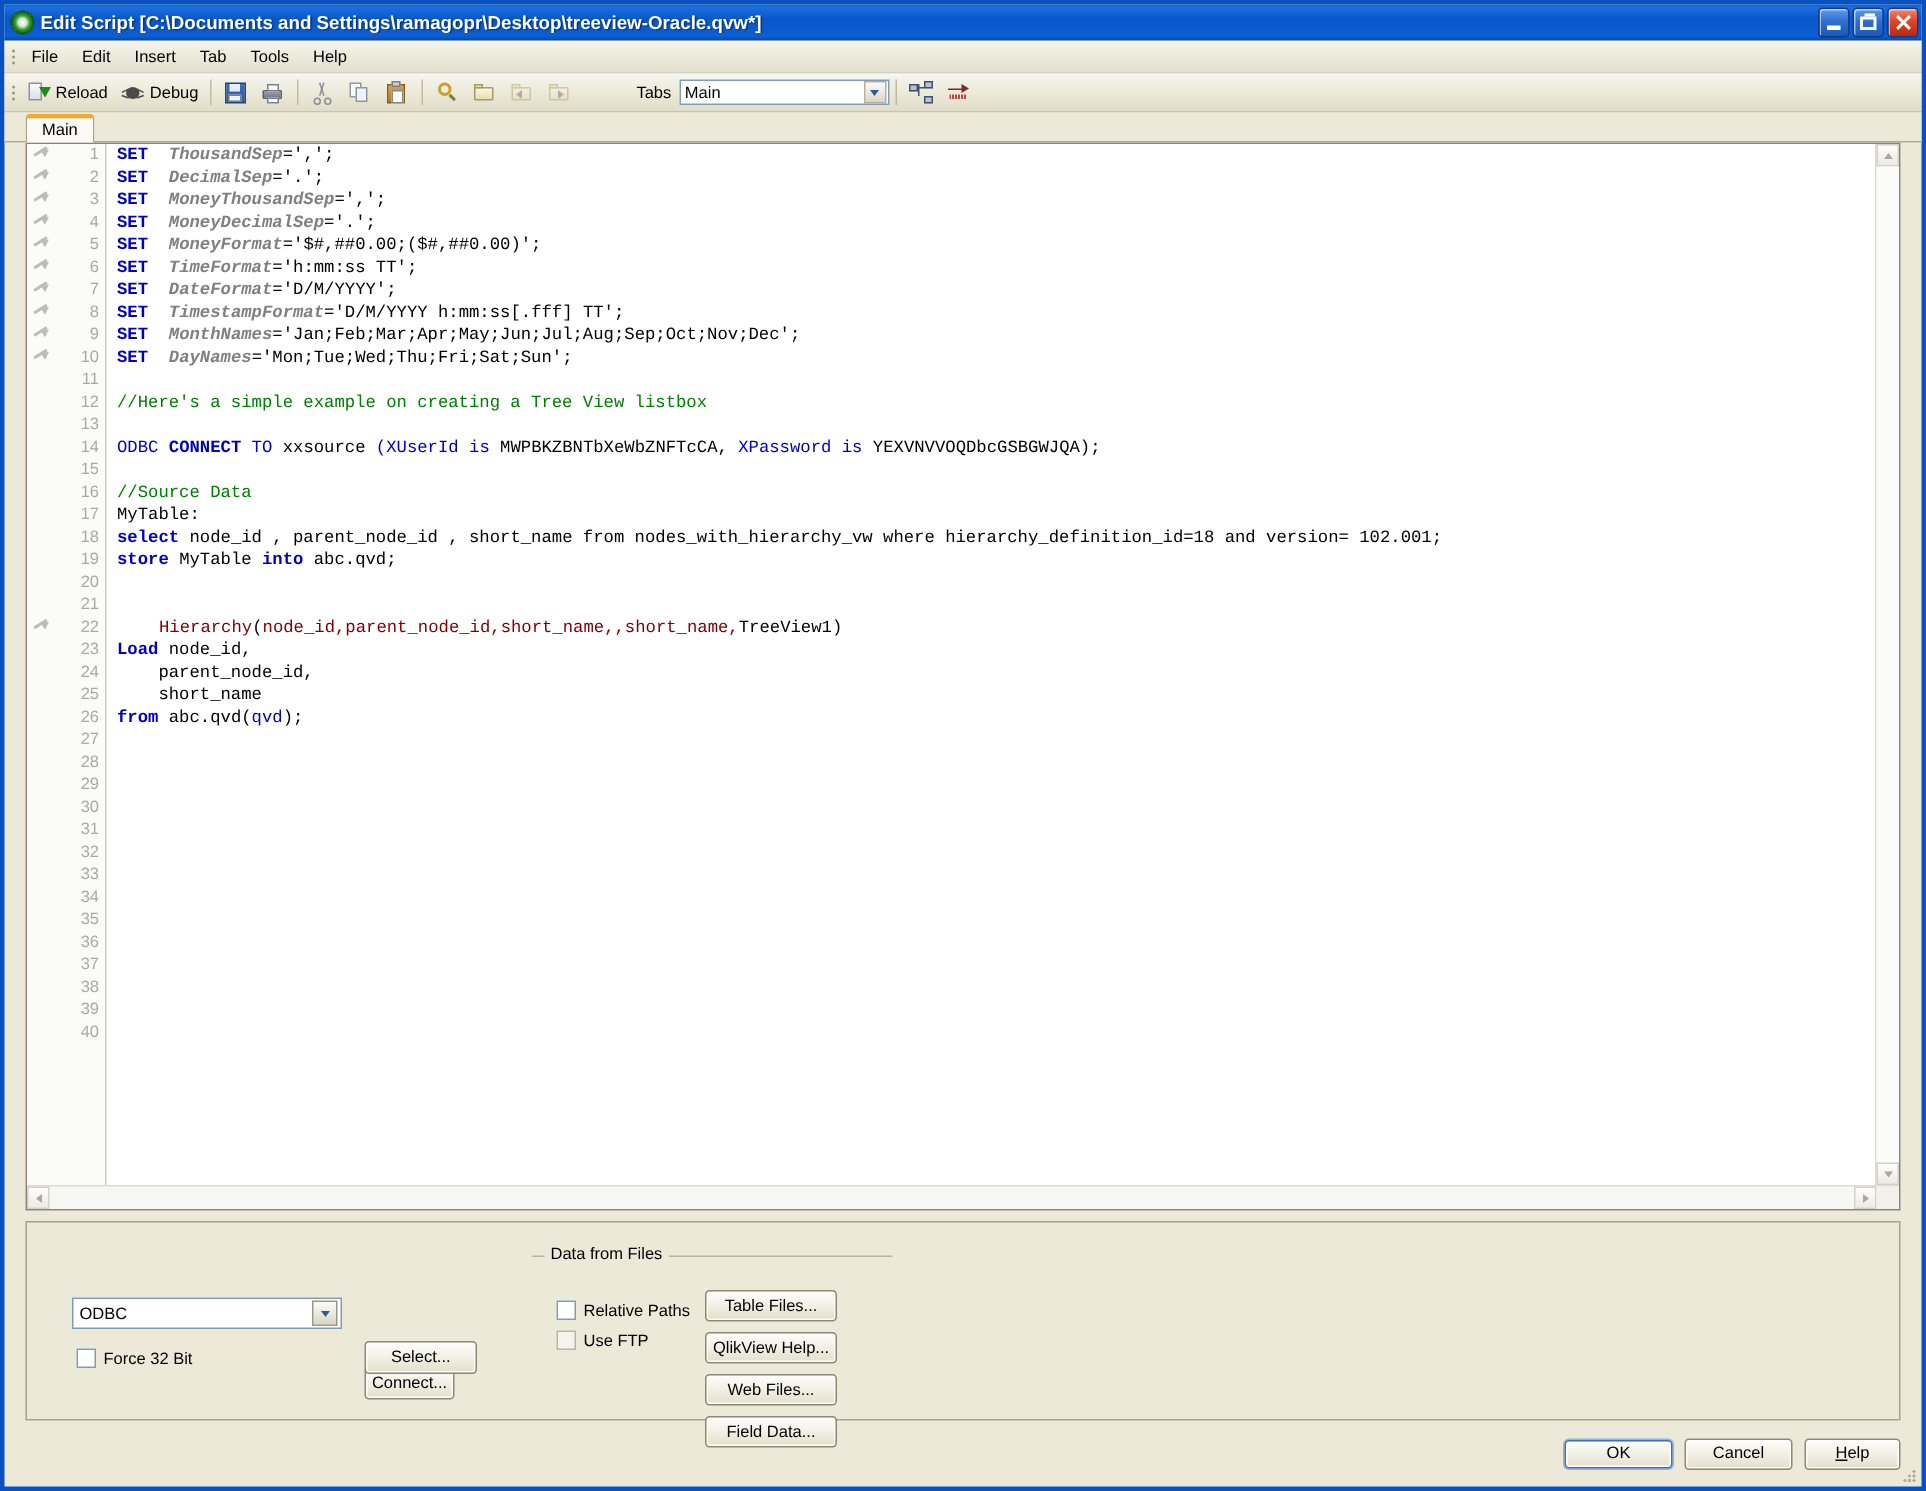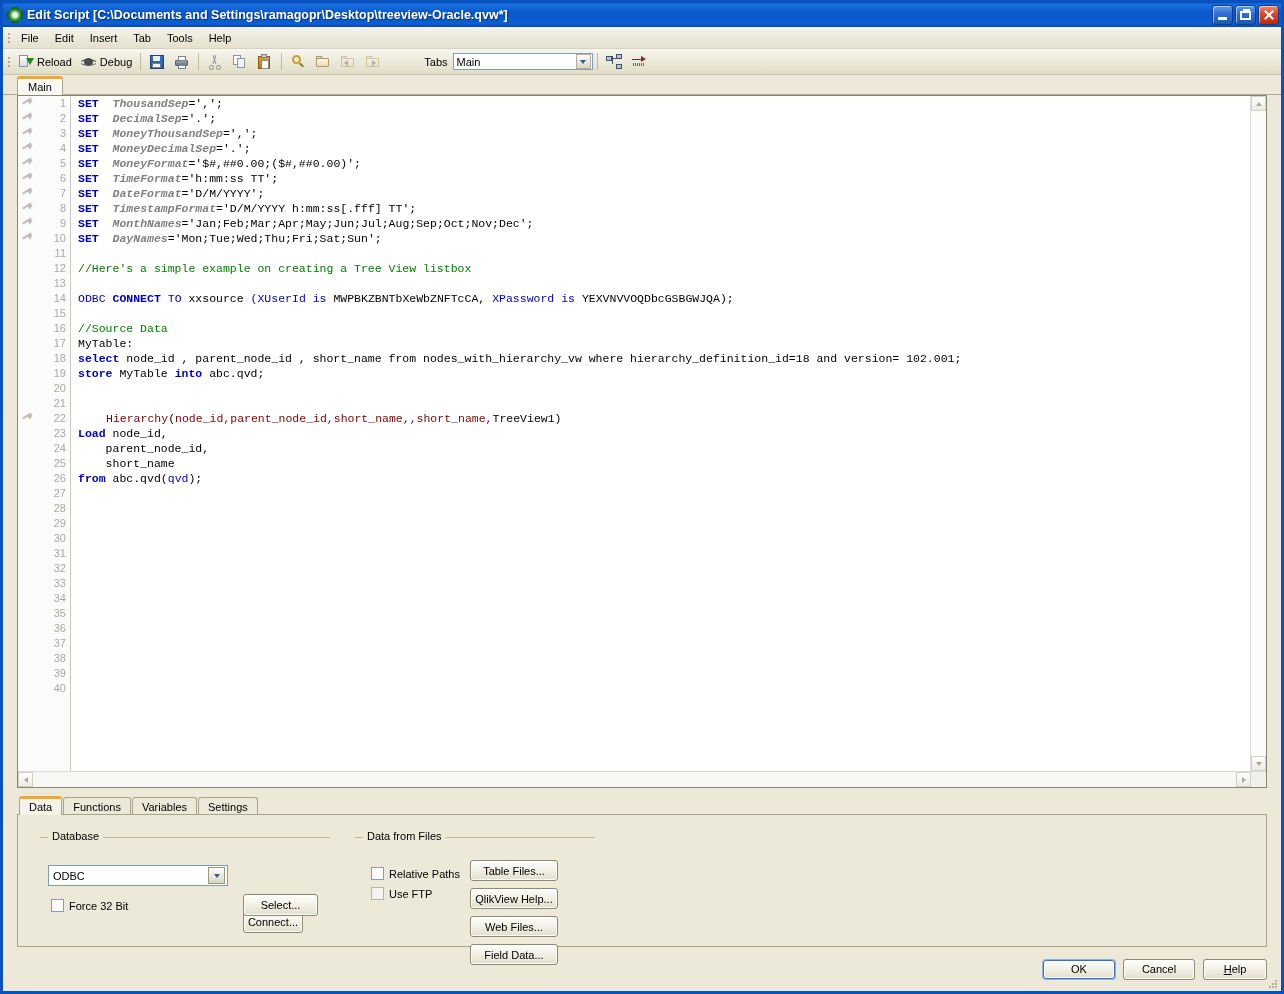--- a/index.html
+++ b/index.html
@@ -521,41 +521,23 @@
         </div>
       <div class="sb-track"></div>
       <div class="sb-btn">
           <span class="ar-r"></span>
         </div>
       <div class="corner"></div>
     </div>
   </div>
 
   <div class="lower">
-    <div class="lower-tabs">
-      <div class="ltab active">
-          <span>Data</span>
-        </div>
-      <div class="ltab">
-          <span>Functions</span>
-        </div>
-      <div class="ltab">
-          <span>Variables</span>
-        </div>
-      <div class="ltab">
-          <span>Settings</span>
-        </div>
-    </div>
 
     <div class="panel">
 
-      <div class="group" style="left:22px;top:22px;width:290px;height:80px;">
-        <div class="group-line"></div>
-        <div class="group-title">Database</div>
-      </div>
 
       <div class="sel" style="position:absolute;left:30px;top:50px;width:180px;">
         <span class="v">ODBC</span>
         <span class="d">
             <span class="caret"></span>
           </span>
       </div>
 
       <div class="cb-row" style="position:absolute;left:33px;top:62px;margin-top:20px;">
         <span class="cbx"></span>

